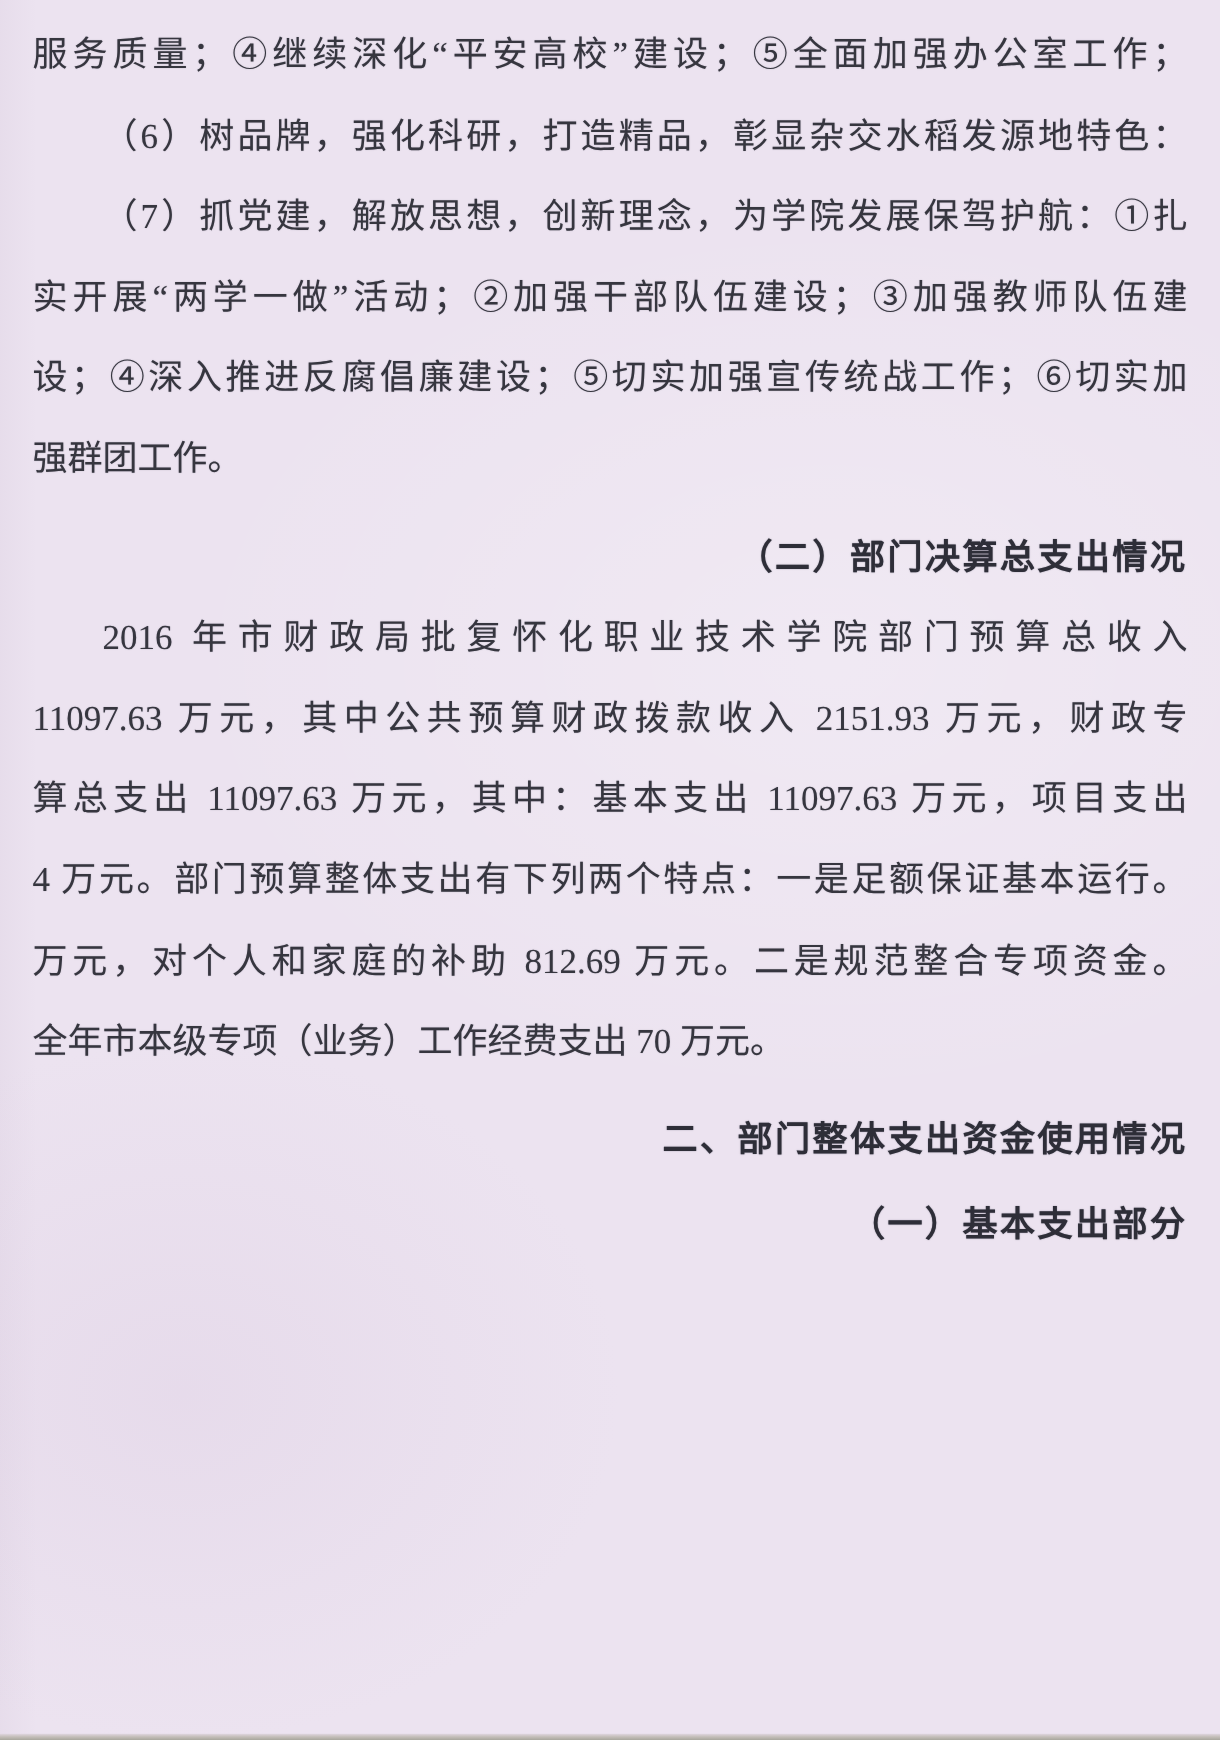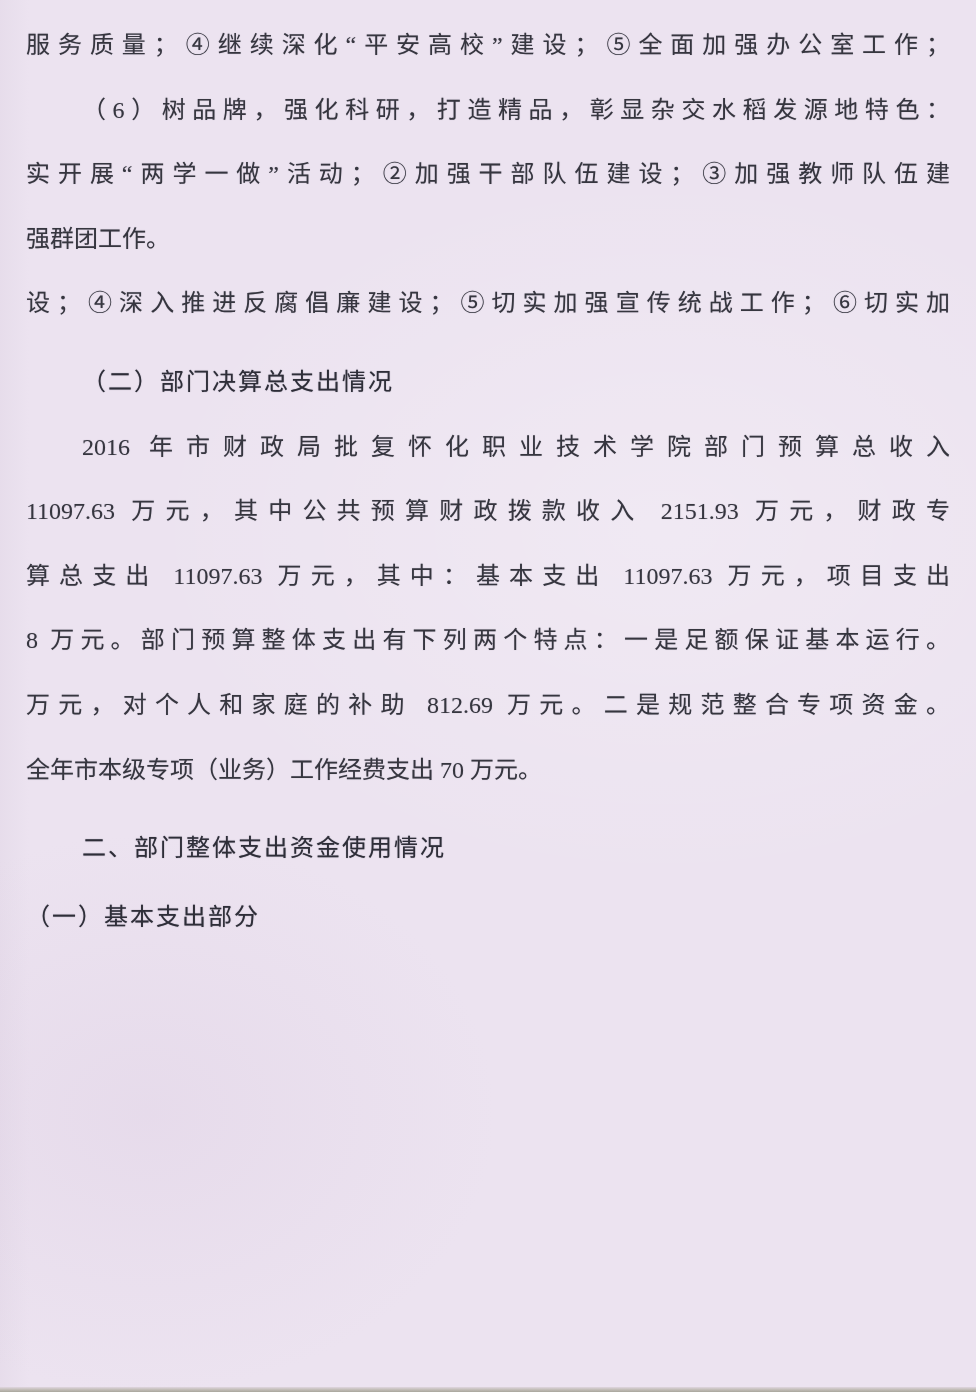--- a/index.html
+++ b/index.html
@@ -22,67 +22,69 @@
   }
   .textcol {
     position: absolute;
     left: 26px;
     right: 26px;
     top: 13px;
   }
   .line {
     height: 64.6px;
     line-height: 64.6px;
-    font-size: 24px;
+    font-size: 28px;
     color: var(--ink, #36363f);
     text-shadow: 0 0 1px rgba(60,58,80,0.35);
     white-space: nowrap;
     overflow: visible;
   }
   
   .line.j {
     white-space: normal;
     text-align: justify;
     text-align-last: justify;
     text-justify: inter-character;
   }
   
   .line.i { padding-left: 56px; }
   
   .line.b {
-    font-weight: 400;
+    font-weight: 700;
     letter-spacing: 2px;
     color: var(--ink-bold, #2e2e38);
     text-shadow: 0 0 1px rgba(46,46,66,0.55);
+    text-align: right;
   }
   .line.mt  { margin-top: 14px; }
   .line.mt2 { margin-top: 4px; }
   
   .scan-edge-bottom {
     position: absolute;
     left: 0; right: 0; bottom: 0;
     height: 5px;
     background: linear-gradient(#e0d6e0 0%, #c6c0bc 45%, #a8a69c 100%);
     pointer-events: none;
   }
 </style>
 </head>
 <body>
 
 <div class="page">
   <div class="textcol">
       <div class="line j">服务质量；④继续深化“平安高校”建设；⑤全面加强办公室工作；</div>
       <div class="line j i">（6）树品牌，强化科研，打造精品，彰显杂交水稻发源地特色：</div>
+      <div class="line j i">（7）抓党建，解放思想，创新理念，为学院发展保驾护航：①扎</div>
       <div class="line j">实开展“两学一做”活动；②加强干部队伍建设；③加强教师队伍建</div>
+      <div class="line j">设；④深入推进反腐倡廉建设；⑤切实加强宣传统战工作；⑥切实加</div>
       <div class="line">强群团工作。</div>
-      <div class="line j">设；④深入推进反腐倡廉建设；⑤切实加强宣传统战工作；⑥切实加</div>
       <div class="line b i mt">（二）部门决算总支出情况</div>
       <div class="line j i">2016 年市财政局批复怀化职业技术学院部门预算总收入</div>
       <div class="line j">11097.63 万元，其中公共预算财政拨款收入 2151.93 万元，财政专</div>
       <div class="line j">算总支出 11097.63 万元，其中：基本支出 11097.63 万元，项目支出</div>
-      <div class="line j">8 万元。部门预算整体支出有下列两个特点：一是足额保证基本运行。</div>
+      <div class="line j">4 万元。部门预算整体支出有下列两个特点：一是足额保证基本运行。</div>
       <div class="line j">万元，对个人和家庭的补助 812.69 万元。二是规范整合专项资金。</div>
       <div class="line">全年市本级专项（业务）工作经费支出 70 万元。</div>
       <div class="line b i mt">二、部门整体支出资金使用情况</div>
       <div class="line b mt2">（一）基本支出部分</div>
     </div>
   <div class="scan-edge-bottom"></div>
 </div>
 
 </body></html>

